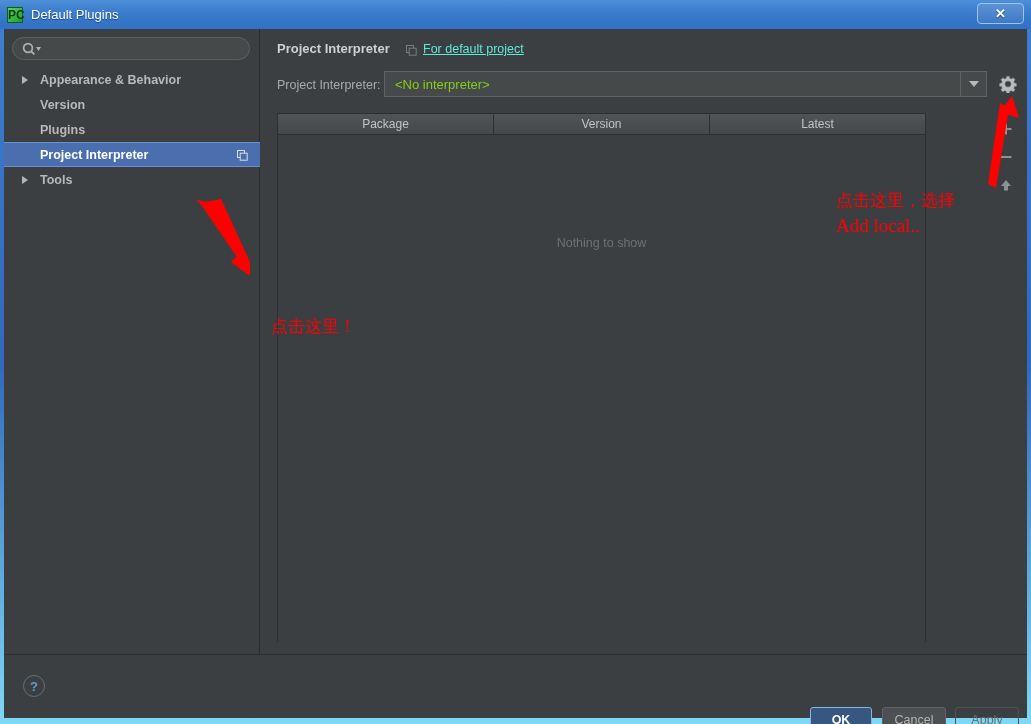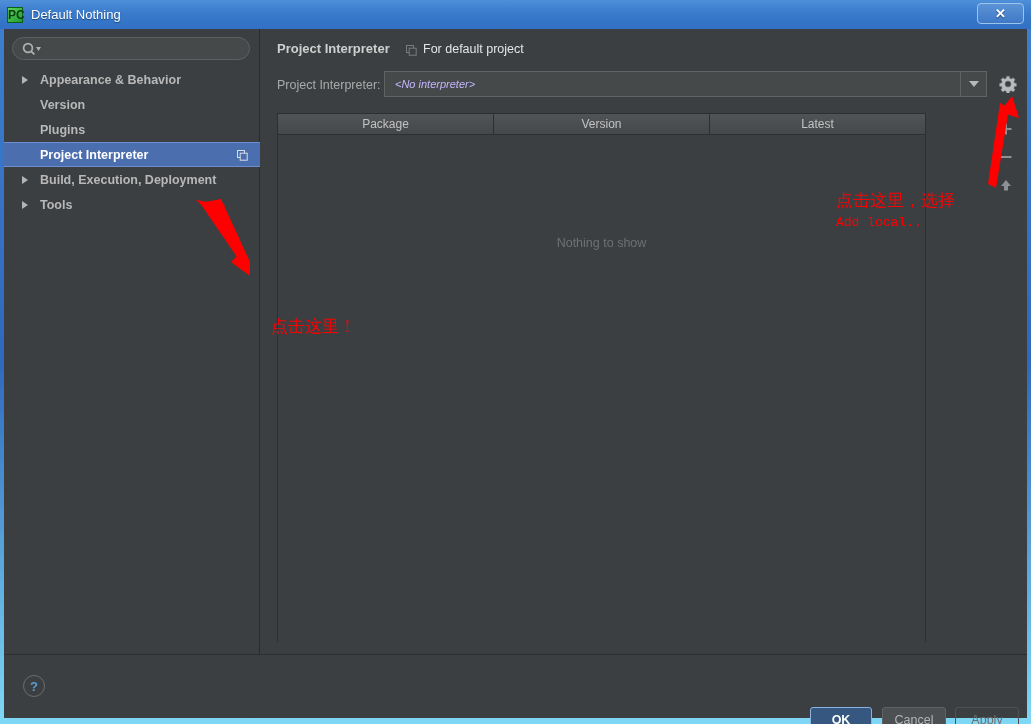--- a/index.html
+++ b/index.html
@@ -164,23 +164,24 @@
     position: absolute;
     left: 16px; top: 12px;
     font-size: 13px;
     font-weight: bold;
     color: #cfcfcf;
   }
   .for-default {
     position: absolute;
     left: 145px; top: 13px;
     font-size: 12.5px;
-    color: #e5e5e5;
+    color: #5eead4;
     display: flex;
     align-items: flex-end;
+    text-decoration: underline;
   }
   .for-default .badge-icon {
     width: 11px; height: 11px;
     margin-right: 6px;
   }
   .interp-label {
     position: absolute;
     left: 16px; top: 49px;
     font-size: 12.5px;
     color: #a9a9a9;
@@ -190,23 +191,22 @@
     left: 123px; top: 42px;
     width: 603px; height: 26px;
     background: #45494a;
     border: 1px solid #5f6364;
     box-sizing: border-box;
     display: flex;
     align-items: center;
   }
   .combo .value {
     margin-left: 10px;
-    font-size: 11px;
-    color: #c4b5fd;
-    font-style: italic;
+    font-size: 13px;
+    color: #84cc16;
   }
   .combo .arrow-box {
     position: absolute;
     right: 0; top: 0;
     width: 25px; height: 24px;
     border-left: 1px solid #5f6364;
     display: flex;
     align-items: center;
     justify-content: center;
   }
@@ -336,36 +336,36 @@
   
   .anno {
     position: absolute;
     color: #ff0000;
     font-family: "DejaVu Sans", sans-serif;
     font-size: 17px;
     white-space: pre;
     margin-top: 19px;
   }
   .anno-mono {
-    font-family: Liberation Mono, monospace;
-    font-size: 13px;
+    font-family: Liberation Serif, serif;
+    font-size: 19px;
   }
   .arrow-svg {
     position: absolute;
     pointer-events: none;
   }
 </style>
 </head>
 <body>
 
 <div class="window">
 
   <div class="titlebar">
     <div class="title-icon">PC</div>
-    <div class="title-text">Default Nothing</div>
+    <div class="title-text">Default Plugins</div>
     <div class="close-btn">✕</div>
   </div>
 
   <div class="dialog">
 
     <div class="sidebar">
       <div class="search-wrap">
         <svg class="search-icon" viewBox="0 0 22 16">
           <circle cx="7" cy="7" r="4.4" fill="none" stroke="#b0b0b0" stroke-width="1.7"></circle>
           <line x1="10.2" y1="10.4" x2="13.4" y2="13.4" stroke="#b0b0b0" stroke-width="1.9"></line>
@@ -387,24 +387,20 @@
           <span class="arrow"></span>
           <span class="label">Plugins</span>
         </div>
         <div class="tree-item selected">
           <span class="arrow"></span>
           <span class="label">Project Interpreter</span>
           <svg class="copy-icon" viewBox="0 0 11 11">
             <rect x="0.5" y="0.5" width="7" height="7" fill="none" stroke="#d8dde6" stroke-width="1"></rect>
             <rect x="3.2" y="3.2" width="7" height="7" fill="#4b6eaf" stroke="#d8dde6" stroke-width="1"></rect>
           </svg>
-        </div>
-        <div class="tree-item">
-          <span class="arrow has"></span>
-          <span class="label">Build, Execution, Deployment</span>
         </div>
         <div class="tree-item">
           <span class="arrow has"></span>
           <span class="label">Tools</span>
         </div>
       </div>
     </div>
 
     <div class="right">
       <div class="panel-title">Project Interpreter</div>

